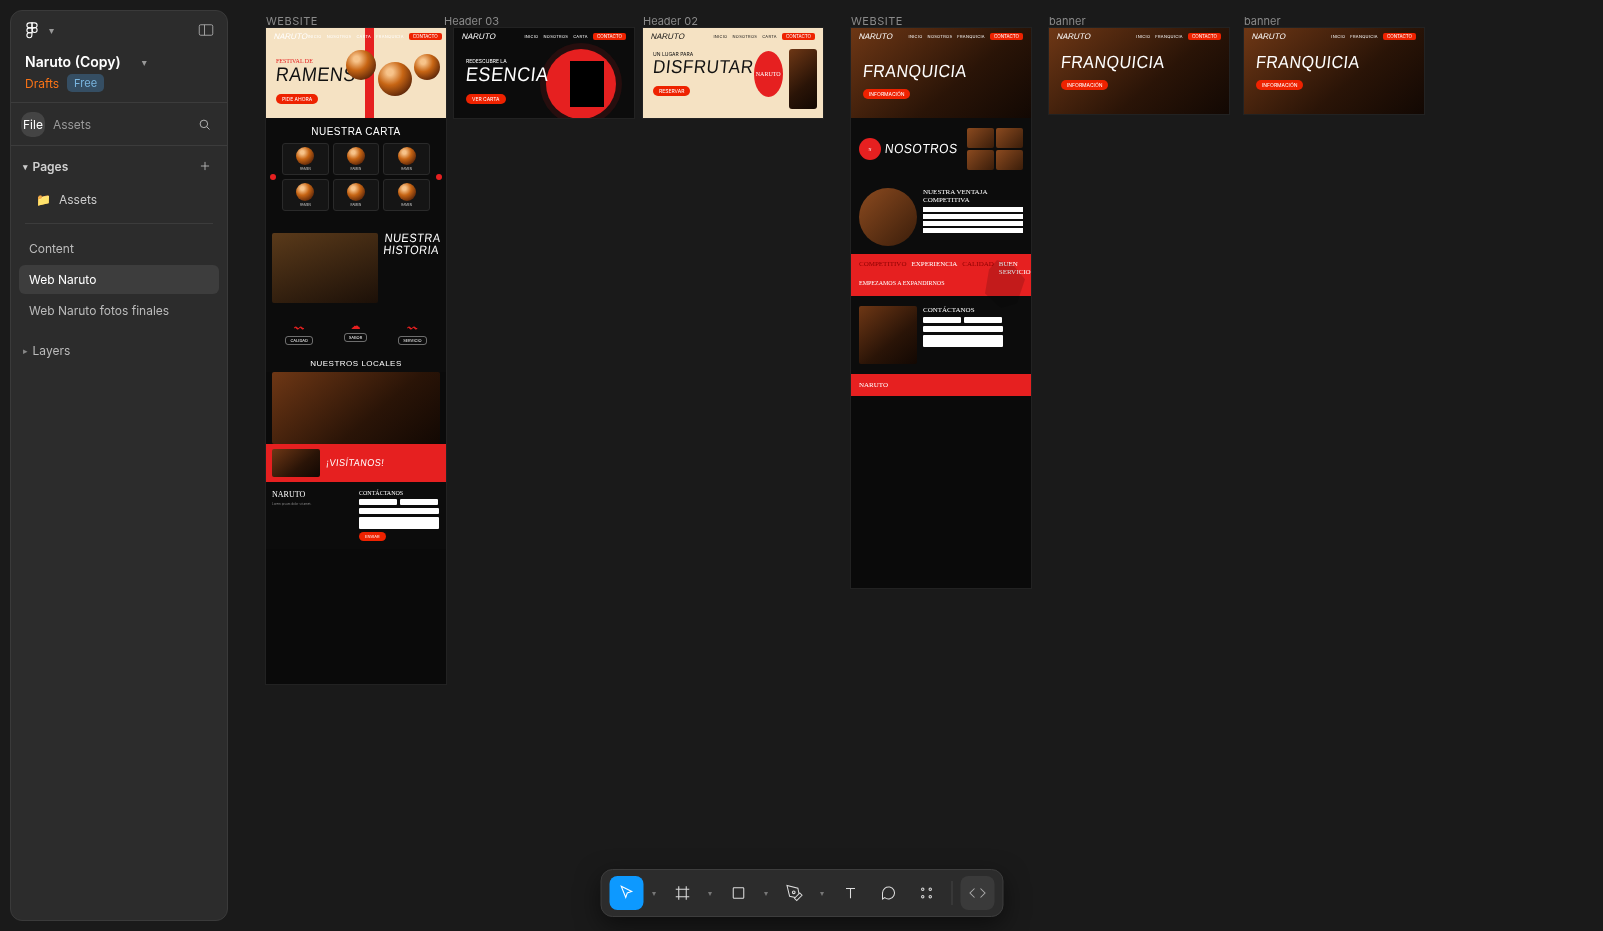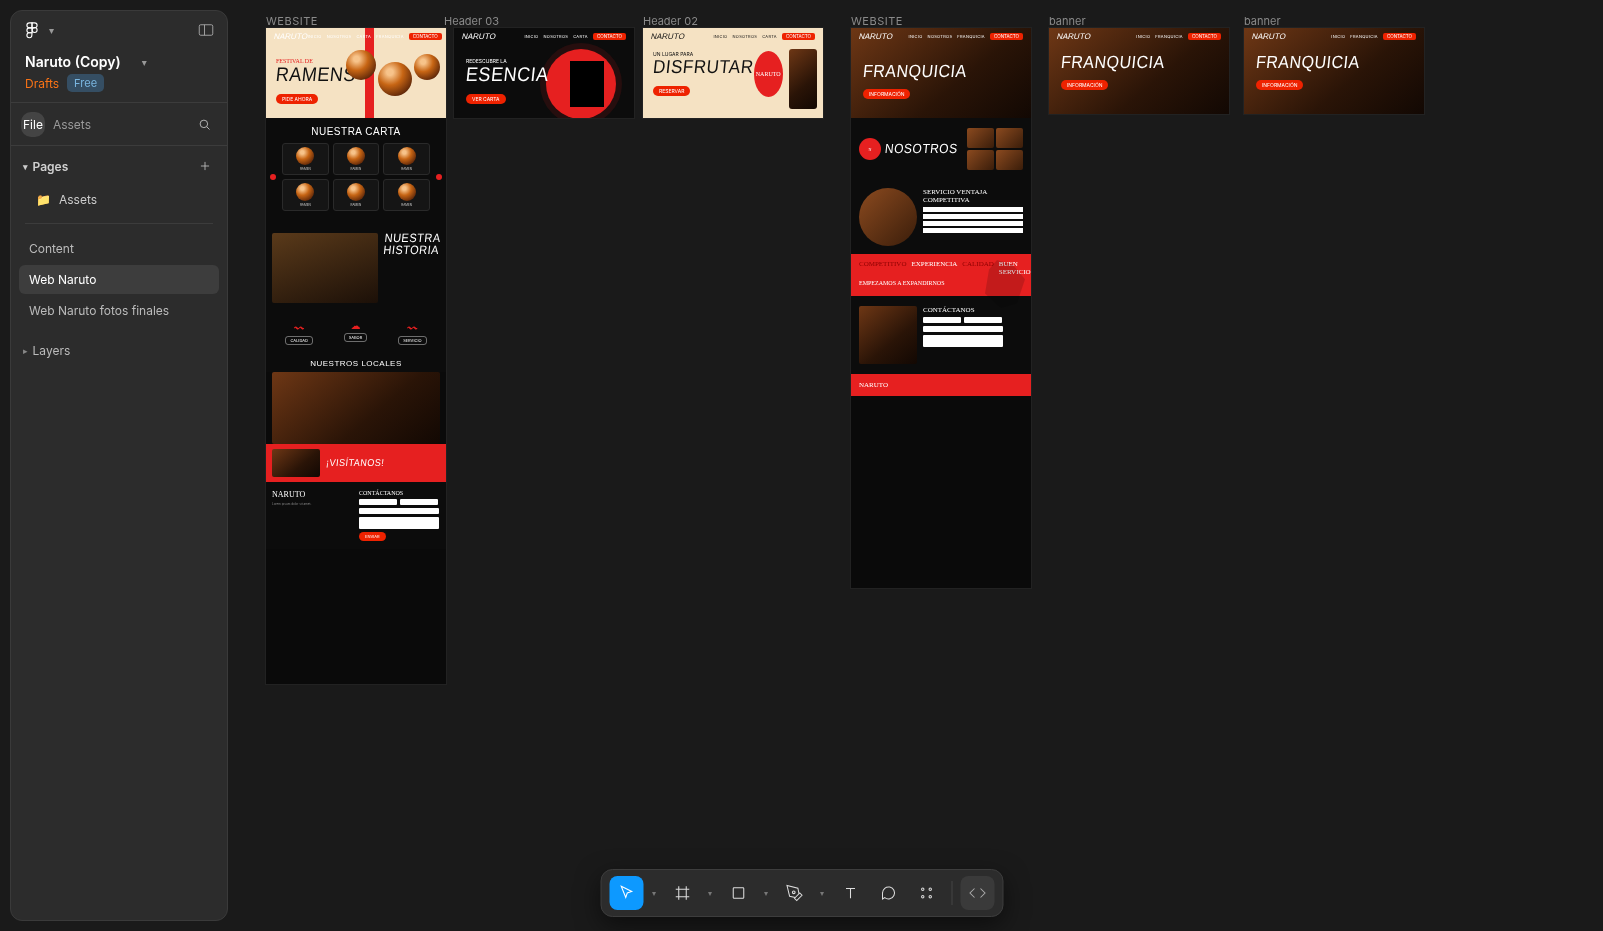--- a/index.html
+++ b/index.html
@@ -379,21 +379,21 @@
         <div class="thumb" style="height:20px;"></div>
           <div class="thumb" style="height:20px;"></div>
         <div class="thumb" style="height:20px;"></div>
           <div class="thumb" style="height:20px;"></div>
       </div>
     </div>
 
     <div class="dark-strip" style="display:flex;gap:6px;padding:8px;">
       <div style="width:58px;height:58px;border-radius:50%;overflow:hidden;" class="thumb"></div>
       <div style="flex:1;">
-        <div style="font-family:Impact;color:#fff;font-size:7px;">SERVICIO VENTAJA COMPETITIVA</div>
+        <div style="font-family:Impact;color:#fff;font-size:7px;">NUESTRA VENTAJA COMPETITIVA</div>
         <div style="display:flex;flex-direction:column;gap:2px;margin-top:3px;">
           <div style="background:#fff;height:5px;"></div>
             <div style="background:#fff;height:5px;"></div>
             <div style="background:#fff;height:5px;"></div>
             <div style="background:#fff;height:5px;"></div>
         </div>
       </div>
     </div>
 
     <div class="red-strip" style="padding:6px 8px 10px 8px;position:relative;">

